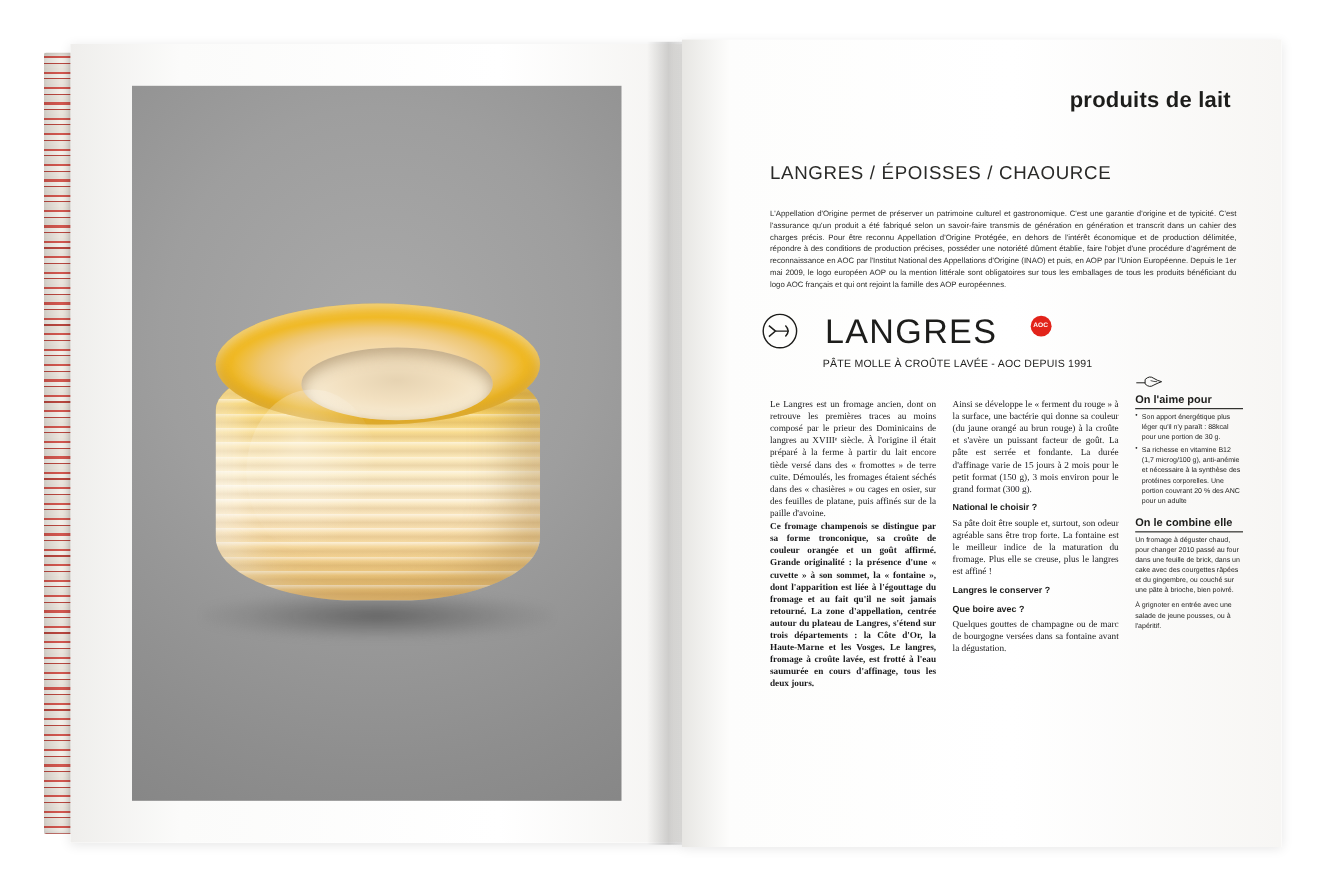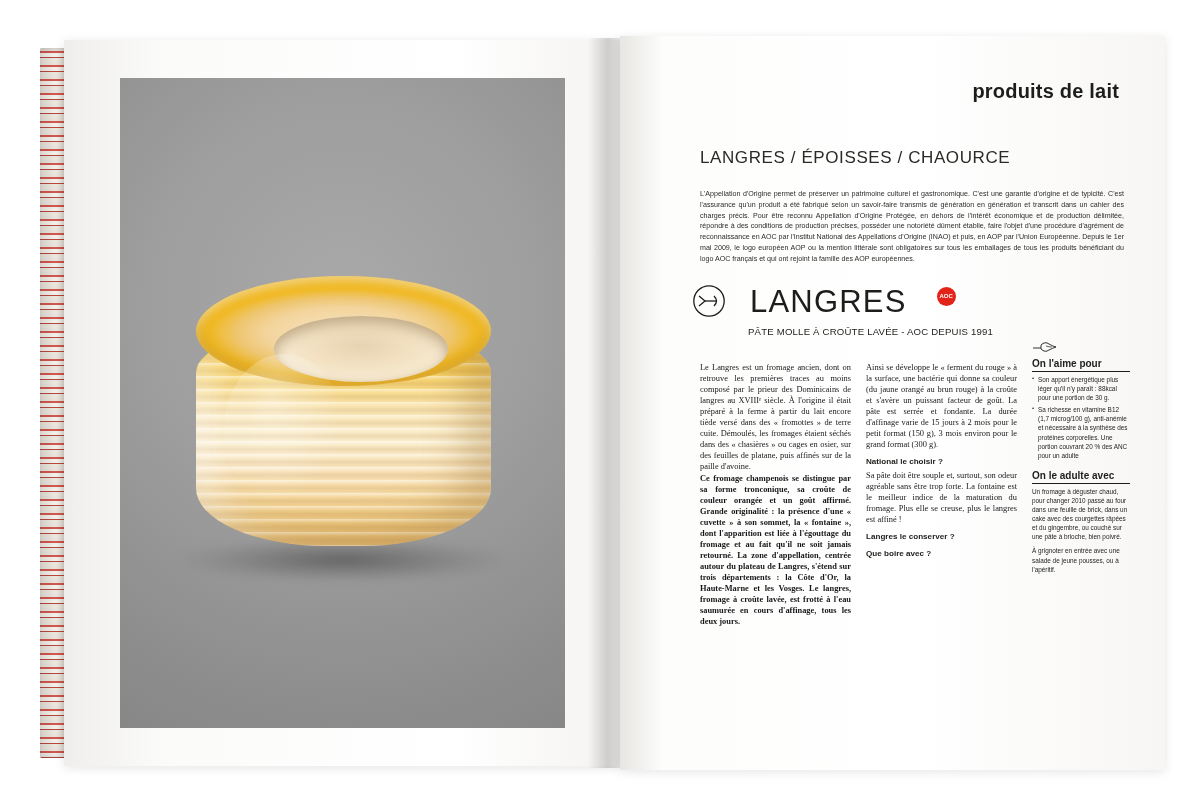--- a/index.html
+++ b/index.html
@@ -306,34 +306,35 @@
         <p>Le Langres est un fromage ancien, dont on retrouve les premières traces au moins composé par le prieur des Dominicains de langres au XVIIIᵉ siècle. À l'origine il était préparé à la ferme à partir du lait encore tiède versé dans des « fromottes » de terre cuite. Démoulés, les fromages étaient séchés dans des « chasières » ou cages en osier, sur des feuilles de platane, puis affinés sur de la paille d'avoine.</p>
         <p>Ce fromage champenois se distingue par sa forme tronconique, sa croûte de couleur orangée et un goût affirmé. Grande originalité : la présence d'une « cuvette » à son sommet, la « fontaine », dont l'apparition est liée à l'égouttage du fromage et au fait qu'il ne soit jamais retourné. La zone d'appellation, centrée autour du plateau de Langres, s'étend sur trois départements : la Côte d'Or, la Haute-Marne et les Vosges. Le langres, fromage à croûte lavée, est frotté à l'eau saumurée en cours d'affinage, tous les deux jours.</p>
       </div>
 
       <div class="rp col col-2">
         <p>Ainsi se développe le « ferment du rouge » à la surface, une bactérie qui donne sa couleur (du jaune orangé au brun rouge) à la croûte et s'avère un puissant facteur de goût. La pâte est serrée et fondante. La durée d'affinage varie de 15 jours à 2 mois pour le petit format (150 g), 3 mois environ pour le grand format (300 g).</p>
         <div class="subhead">National le choisir ?</div>
         <p>Sa pâte doit être souple et, surtout, son odeur agréable sans être trop forte. La fontaine est le meilleur indice de la maturation du fromage. Plus elle se creuse, plus le langres est affiné !</p>
         <div class="subhead">Langres le conserver ?</div>
         <div class="subhead">Que boire avec ?</div>
+        <p>Quelques gouttes de champagne ou de marc de bourgogne versées dans sa fontaine avant la dégustation.</p>
       </div>
 
       <div class="rp side">
         <svg class="hand-icon" viewBox="0 0 26 14">
           <path d="M1 8 h8 M9 5 q4 -4 8 -1 q3 2 7 3 q-3 1 -7 3 q-4 3 -8 -1 z" fill="none" stroke="#1d1d1b" stroke-width="0.9" stroke-linejoin="round"></path>
           <path d="M14 6 q3 1 6 1" fill="none" stroke="#1d1d1b" stroke-width="0.7"></path>
         </svg>
 
         <h4>On l'aime pour</h4>
         <ul>
           <li>Son apport énergétique plus léger qu'il n'y paraît : 88kcal pour une portion de 30 g.</li>
           <li>Sa richesse en vitamine B12 (1,7 microg/100 g), anti-anémie et nécessaire à la synthèse des protéines corporelles. Une portion couvrant 20 % des ANC pour un adulte</li>
         </ul>
 
-        <h4 class="second">On le adulte avec</h4>
+        <h4 class="second">On le combine elle</h4>
         <p>Un fromage à déguster chaud, pour changer 2010 passé au four dans une feuille de brick, dans un cake avec des courgettes râpées et du gingembre, ou couché sur une pâte à brioche, bien poivré.</p>
         <p>À grignoter en entrée avec une salade de jeune pousses, ou à l'apéritif.</p>
       </div>
 
     </div>
   </div>
 </div>
 
 </body></html>

